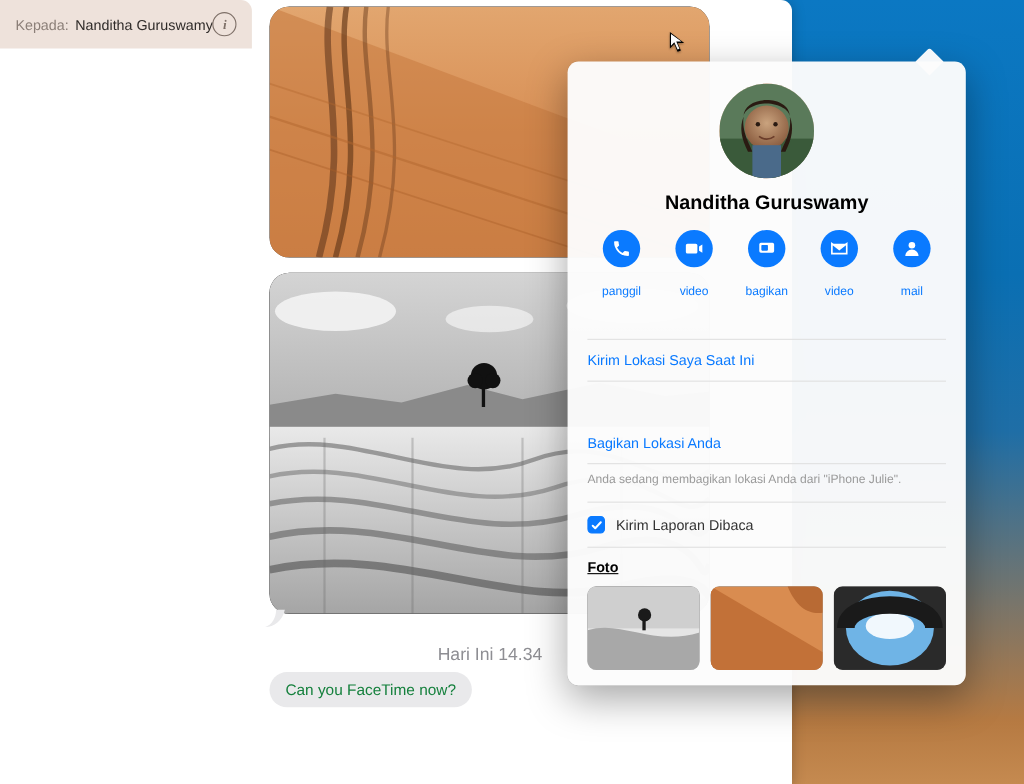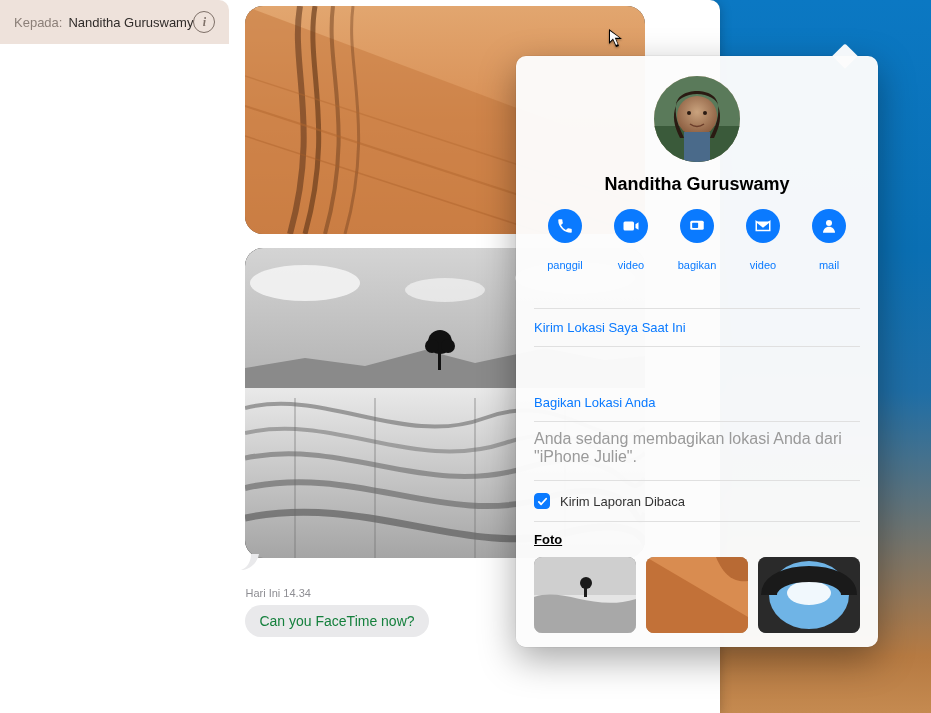--- a/index.html
+++ b/index.html
@@ -63,23 +63,23 @@
   }
   .desert-svg { display:block; width:100%; height:228px; }
   .rock-card { width:400px; border-radius:18px; overflow:hidden; background:#111; }
   .rock-svg { display:block; width:100%; height:310px; }
   .tail {
     width: 20px; height: 16px;
     margin-top: -6px; margin-left: -4px;
     color:#e9e9eb;
   }
   .timestamp {
-    text-align: left;
+    text-align: center;
     color: #8e8e93;
-    font-size: 11px;
+    font-size: 16px;
     width: 400px;
     margin: 6px 0 6px 0;
   }
   .bubble {
     display:inline-block;
     background:#e9e9eb;
     border-radius: 16px;
     padding: 8px 14px;
     font-size: 14px;
     color:#15803d;
@@ -152,21 +152,21 @@
     padding: 11px 0;
     border-top: 0.5px solid #e0e0e0;
     border-bottom: 0.5px solid #e0e0e0;
     color:#0a7aff;
     font-size:13px;
     cursor:pointer;
     margin-top:37px;
   }
   .link-row + .link-row { border-top: none; }
   .hint {
-    font-size:16px; color:#9a9a9a;
+    font-size:11px; color:#9a9a9a;
     padding: 8px 0 14px 0;
     border-bottom: 0.5px solid #e0e0e0;
   }
   .check-row {
     display:flex; align-items:center; gap:10px;
     padding: 12px 0;
   }
   .check-row + .check-row { border-top: 0.5px solid #e0e0e0; text-align: center; }
   .chk {
     width:16px;height:16px;border-radius:4px;

